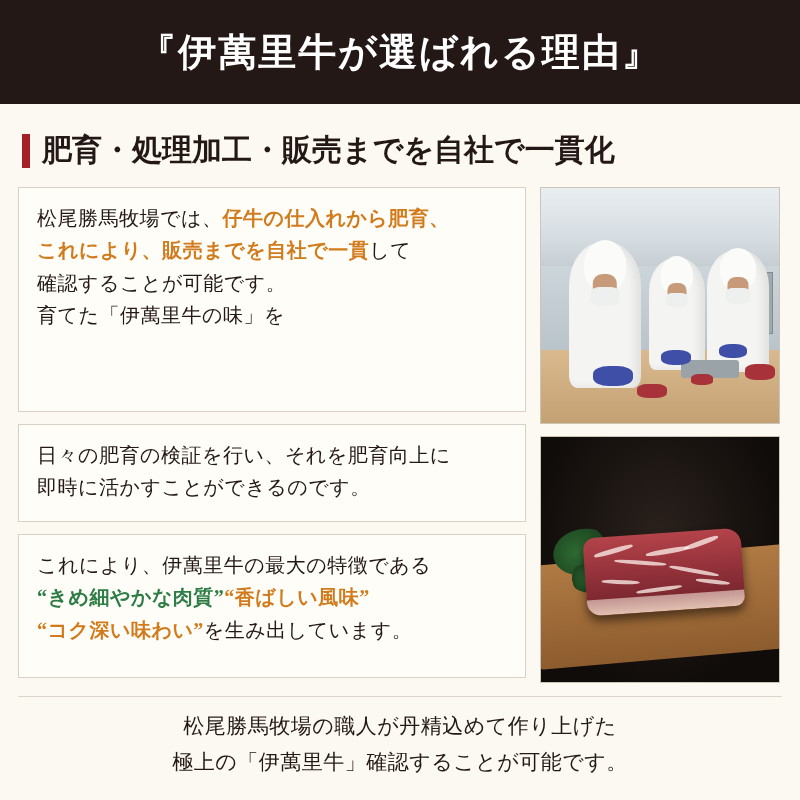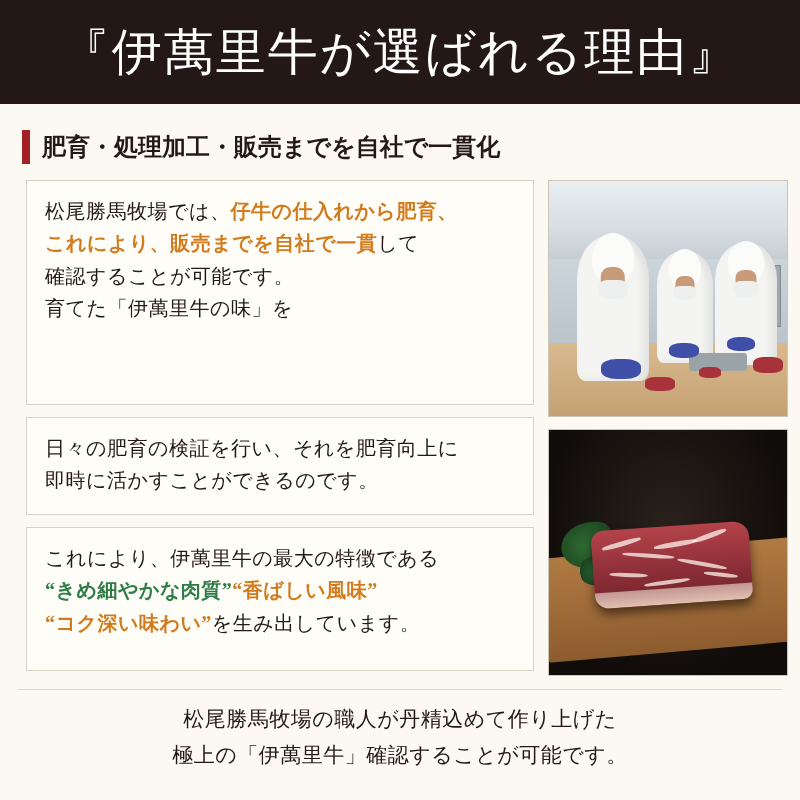--- a/index.html
+++ b/index.html
@@ -23,23 +23,23 @@
   
   .header {
     height: 104px;
     background: #231815;
     display: flex;
     align-items: center;
     justify-content: center;
   }
   .header-title {
     color: #ffffff;
-    font-size: 50px;
+    font-size: 38px;
     letter-spacing: 2px;
-    font-weight: 400;
+    font-weight: 700;
     white-space: nowrap;
   }
 
   
   .body-wrap {
     padding: 20px 18px 0 18px;
     position: relative;
     height: 676px;
     box-sizing: border-box;
     background:
@@ -54,35 +54,34 @@
     margin: 6px 0 16px 4px;
   }
   .heading-bar {
     width: 8px;
     height: 34px;
     background: #a52024;
     margin-right: 12px;
     flex: none;
   }
   .heading-text {
-    font-size: 24px;
+    font-size: 30px;
     font-weight: 700;
     color: #231815;
     letter-spacing: 0px;
     white-space: nowrap;
   }
 
   .content-row {
     display: flex;
     gap: 14px;
   }
   .left-col {
     width: 508px;
     flex: none;
-    margin-left: 8px;
   }
   .right-col {
     width: 240px;
     flex: none;
     display: flex;
     flex-direction: column;
     gap: 12px;
   }
 
   .card {

